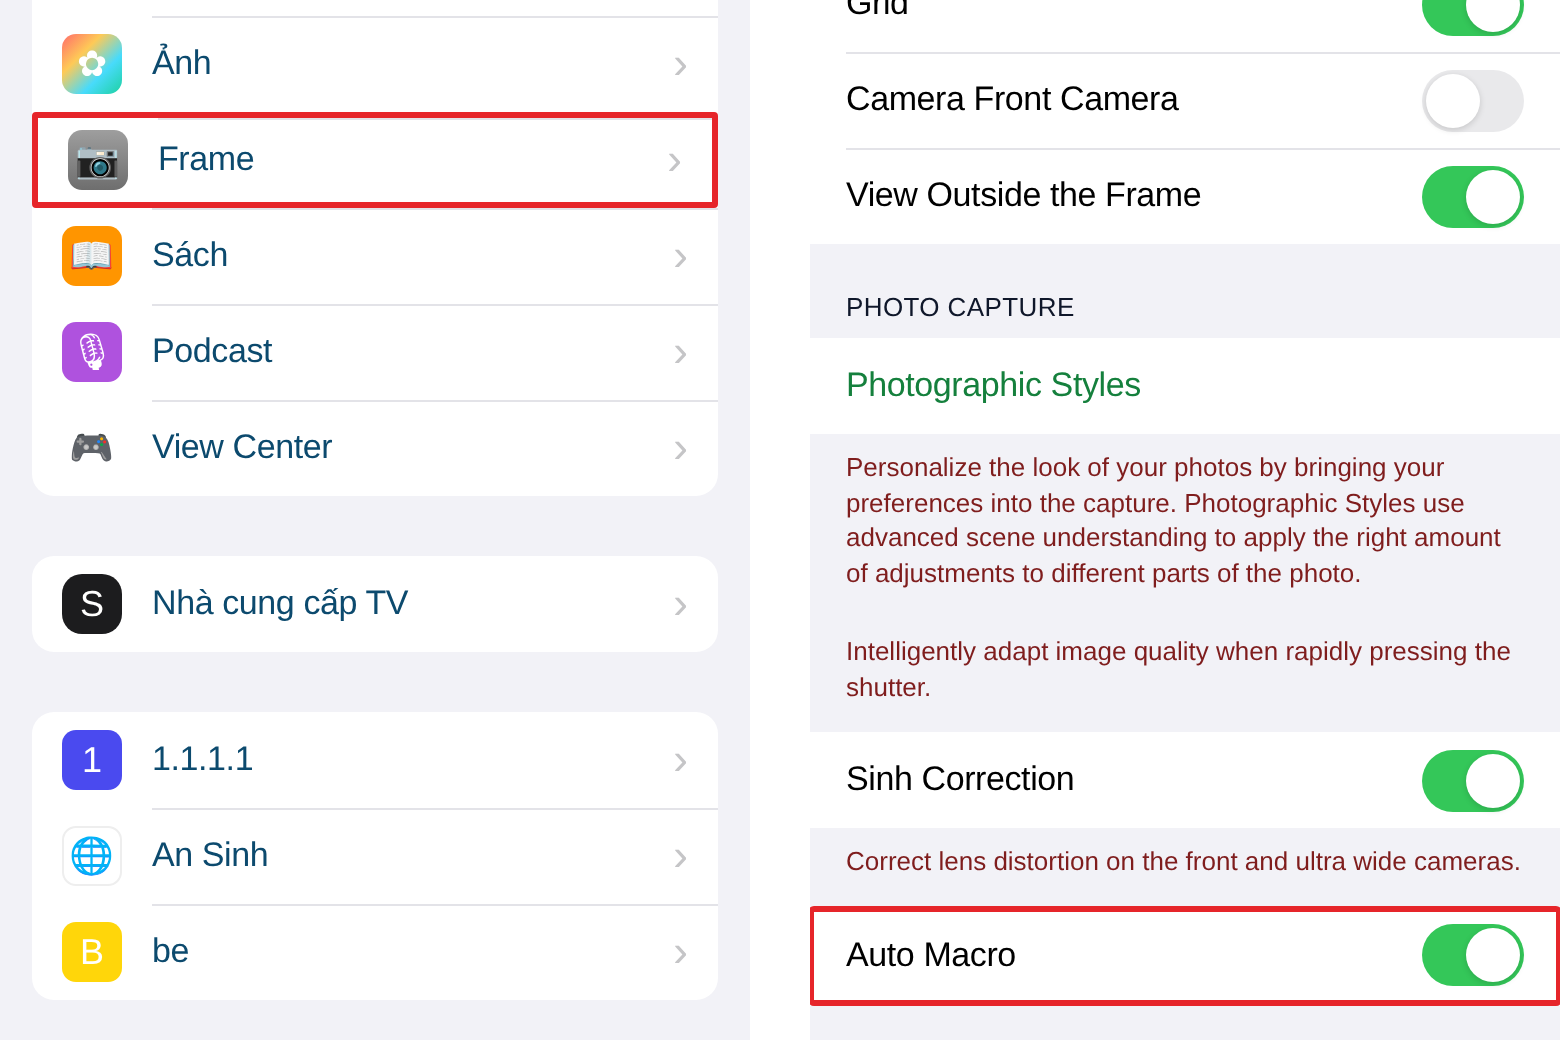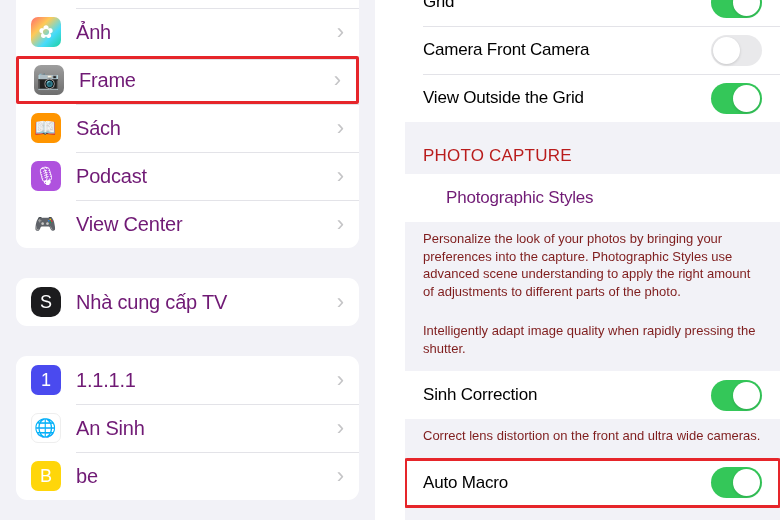--- a/index.html
+++ b/index.html
@@ -46,22 +46,22 @@
       margin-right: 15px;
       display: flex;
       align-items: center;
       justify-content: center;
       font-size: 17px;
       flex-shrink: 0;
       color: #fff;
     }
     .label {
       flex: 1;
-      font-size: 20px;
-      color: #701a75;
+      font-size: 17px;
+      color: #0c4a6e;
       letter-spacing: -0.2px;
     }
     .chevron {
       color: #c5c5c7;
       font-size: 22px;
       font-weight: 300;
       margin-left: 6px;
     }
 
     .highlight-box {
@@ -84,25 +84,25 @@
       position: absolute;
       left: 18px; right: 0; top: 0;
       border-top: 1px solid #e3e3e8;
     }
     .r-label {
       flex: 1;
       font-size: 17px;
       color: #000;
       letter-spacing: -0.2px;
     }
-    .r-link { color: #701a75; margin-left: 23px; }
+    .r-link { color: #15803d; }
     .section-header {
       padding: 24px 18px 8px;
-      font-size: 17px;
-      color: #b91c1c;
+      font-size: 13px;
+      color: #0f172a;
       text-transform: uppercase;
       letter-spacing: 0.2px;
     }
     .footer-text {
       padding: 8px 18px 14px;
       font-size: 13px;
       color: #7f1d1d;
       line-height: 1.35;
     }
     .toggle {
@@ -225,21 +225,21 @@
   <div id="composition">
       <div class="r-row">
         <span class="r-label">Grid</span>
         <span class="toggle on"></span>
       </div>
       <div class="r-row sep">
         <span class="r-label">Camera Front Camera</span>
         <span class="toggle off"></span>
       </div>
       <div class="r-row sep">
-        <span class="r-label">View Outside the Grid</span>
+        <span class="r-label">View Outside the Frame</span>
         <span class="toggle on"></span>
       </div>
     </div>
 
   <div class="section-header">PHOTO CAPTURE</div>
 
   <div class="r-row">
     <span class="r-label r-link">Photographic Styles</span>
   </div>
   <div class="footer-text">Personalize the look of your photos by bringing your preferences into the capture. Photographic Styles use advanced scene understanding to apply the right amount of adjustments to different parts of the photo.</div>

